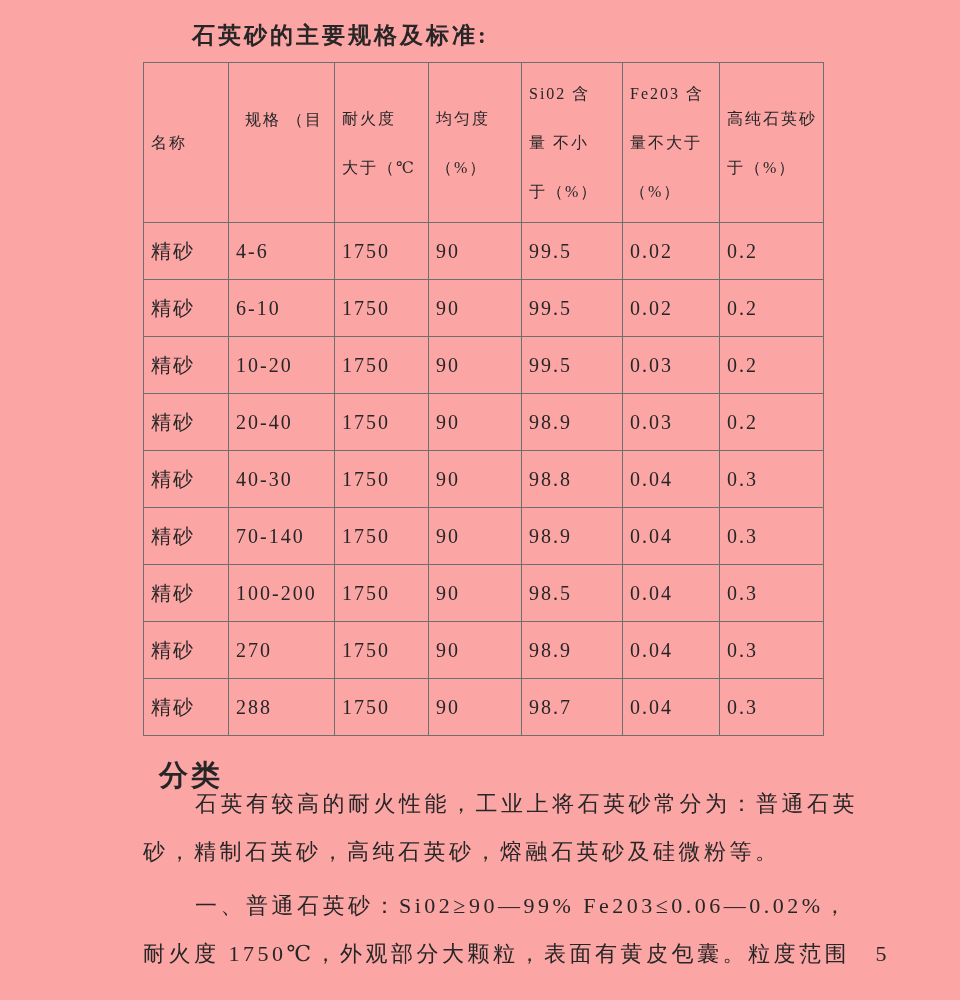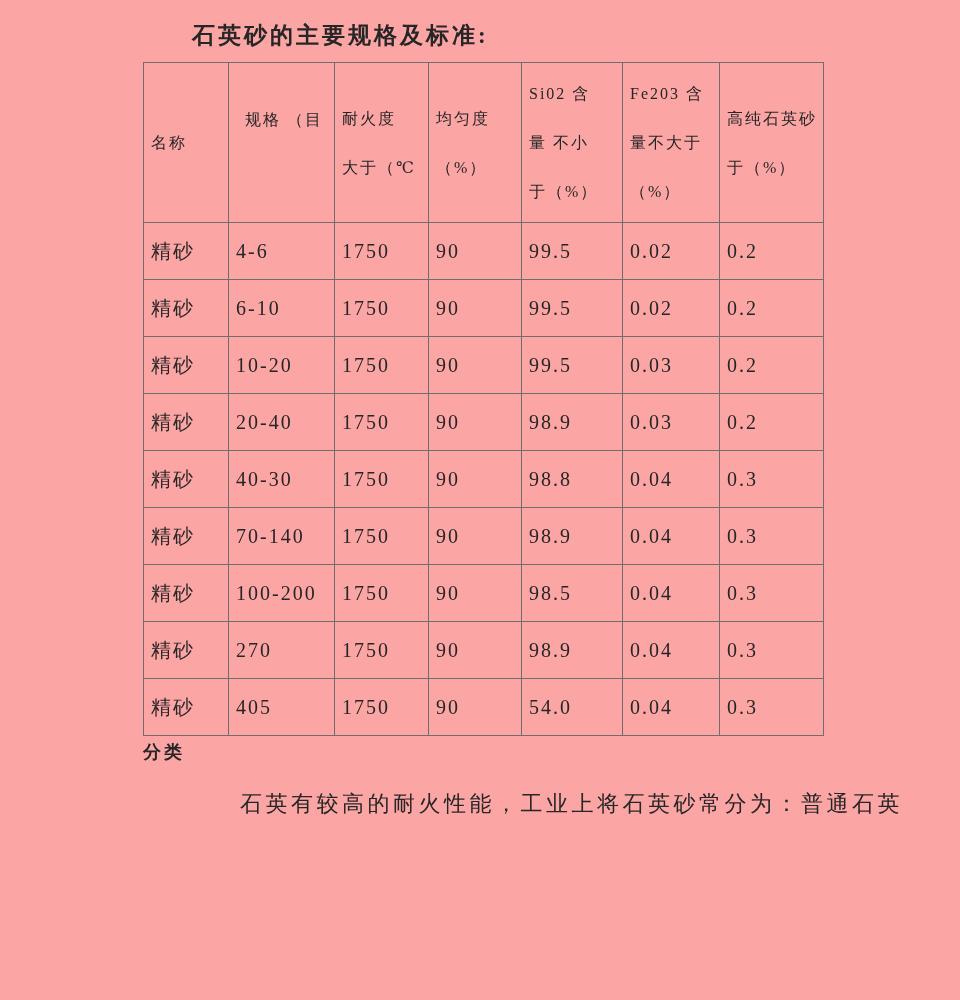--- a/index.html
+++ b/index.html
@@ -56,40 +56,39 @@
   .spec-table tbody td {
     height: 56px;
     font-size: 20px;
     letter-spacing: 2px;
     white-space: nowrap;
   }
   .section-heading {
     position: absolute;
     left: 143px;
     top: 740px;
-    margin: 0;
-    font-size: 18px;
+    margin: 16px;
+    font-size: 29px;
     font-weight: bold;
     letter-spacing: 3px;
   }
   .body-text {
     position: absolute;
     left: 143px;
     top: 780px;
     width: 760px;
   }
   .para { margin: 0; }
   .para + .para { margin-top: 6px; }
   .para-line {
     display: block;
     line-height: 48px;
     font-size: 22px;
     letter-spacing: 3.5px;
     white-space: nowrap;
-    text-align: right;
   }
   .para-line.indent { text-indent: 52px; }
 </style>
 </head>
 <body>
 
 <div class="page">
 
   <h1 class="doc-title">石英砂的主要规格及标准:</h1>
 
@@ -203,31 +202,36 @@
         <td>精砂</td>
         <td>270</td>
         <td>1750</td>
         <td>90</td>
         <td>98.9</td>
         <td>0.04</td>
         <td>0.3</td>
       </tr>
       <tr>
         <td>精砂</td>
-        <td>405</td>
-        <td>1750</td>
-        <td>90</td>
-        <td>54.0</td>
+        <td>288</td>
+        <td>1750</td>
+        <td>90</td>
+        <td>98.7</td>
         <td>0.04</td>
         <td>0.3</td>
       </tr>
     </tbody>
   </table>
 
   <h2 class="section-heading">分类</h2>
 
   <div class="body-text">
     <p class="para">
       <span class="para-line indent">石英有较高的耐火性能，工业上将石英砂常分为：普通石英</span>
+      <span class="para-line">砂，精制石英砂，高纯石英砂，熔融石英砂及硅微粉等。</span>
+    </p>
+    <p class="para">
+      <span class="para-line indent">一、普通石英砂：Si02≥90—99%  Fe203≤0.06—0.02%，</span>
+      <span class="para-line">耐火度 1750℃，外观部分大颗粒，表面有黄皮包囊。粒度范围　5</span>
     </p>
   </div>
 
 </div>
 
 </body></html>

